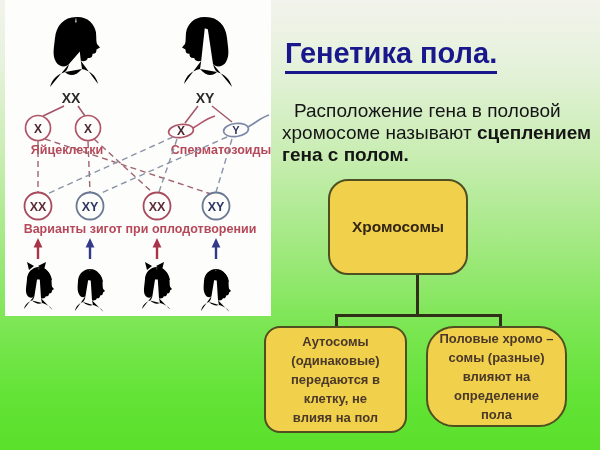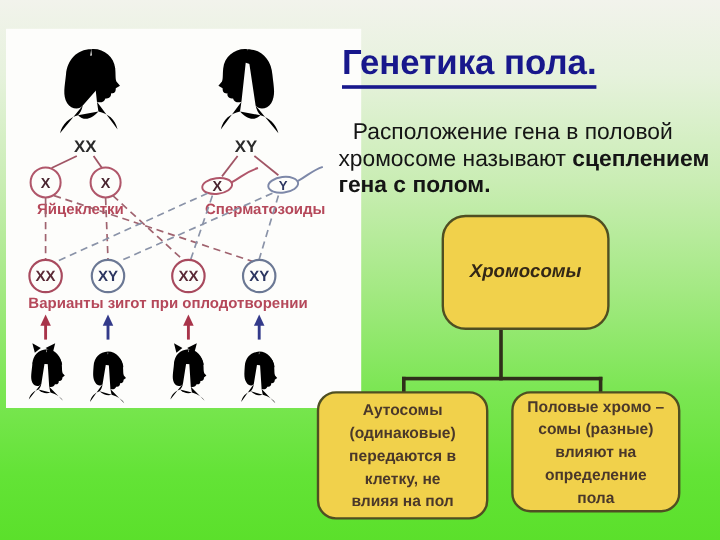--- a/index.html
+++ b/index.html
@@ -5,23 +5,22 @@
   * { margin:0; padding:0; box-sizing:border-box; }
   body { font-family:"Liberation Sans","DejaVu Sans",sans-serif; }
   #slide {
     position:relative; width:600px; height:450px; overflow:hidden;
     background:linear-gradient(to bottom,
       #f2f3ec 0%, #e6f2dc 14%, #c9edb3 34%,
       #a3e982 54%, #7ce654 72%, #63e336 88%, #5be02b 100%);
   }
   
   #diagram-panel {
-    position:absolute; left:5px; top:0; width:296px; height:316px;
+    position:absolute; left:5px; top:0; width:266px; height:316px;
     background:#fdfdfb;
-    margin-top:24px;
   }
   #diagram-svg { position:absolute; left:0; top:0; overflow:visible; }
   #diagram-svg text { font-family:"Liberation Sans","DejaVu Sans",sans-serif; }
   .pedigree-line { stroke:#a05565; stroke-width:1.5; }
   .gamete-line-egg   { stroke:#a0636f; stroke-width:1.4; stroke-dasharray:6 4; }
   .gamete-line-sperm { stroke:#8a93a8; stroke-width:1.4; stroke-dasharray:6 4; }
   .egg-circle   { fill:none; stroke:#b0566a; stroke-width:1.7; }
   .zyg-xx { fill:none; stroke:#a84a5e; stroke-width:1.8; }
   .zyg-xy { fill:none; stroke:#6b7894; stroke-width:1.8; }
   .sperm-body-x { fill:none; stroke:#b0566a; stroke-width:1.6; }
@@ -53,24 +52,24 @@
     position:absolute; left:282px; top:100px; width:316px;
     font-size:19px; line-height:22px; color:#151515; text-indent:12px;
   }
   #intro-text b { font-weight:bold; }
   
   .tree-box {
     position:absolute; background:#f1d14b; border:2px solid #4f4f22;
     display:flex; align-items:center; justify-content:center;
     text-align:center; color:#3f301f;
   }
-  #root-box  { left:368px; top:179px; width:140px; height:96px; border-radius:20px;
-               font-weight:bold; font-size:15.5px; color:#332716;font-style:italic; }
+  #root-box  { left:328px; top:179px; width:140px; height:96px; border-radius:20px;
+               font-weight:bold; font-size:15.5px; color:#332716; }
   #left-box  { left:264px; top:326px; width:143px; height:107px; border-radius:16px; }
-  #right-box { left:426px; top:326px; width:141px; height:101px; border-radius:16px; }
+  #right-box { left:426px; top:326px; width:141px; height:101px; border-radius:28px; }
   .tree-box-text { white-space:pre-line; font-size:13px; font-weight:bold;
                    line-height:19px; color:#4a382a; }
   .connector { position:absolute; background:#2f2f1a; }
   #conn-v     { left:416px; top:273px; width:3px;  height:44px; }
   #conn-h     { left:335px; top:314px; width:167px; height:3px; }
   #conn-stub-l{ left:335px; top:314px; width:3px;  height:13px; }
   #conn-stub-r{ left:499px; top:314px; width:3px;  height:13px; }
 </style>
 </head>
 <body>

